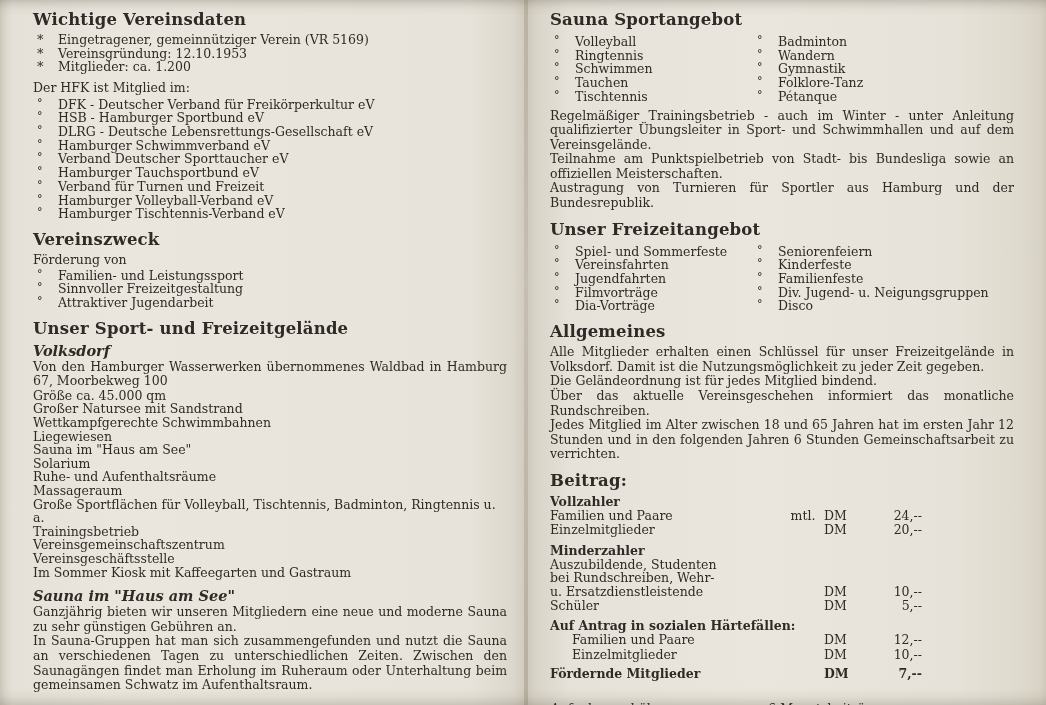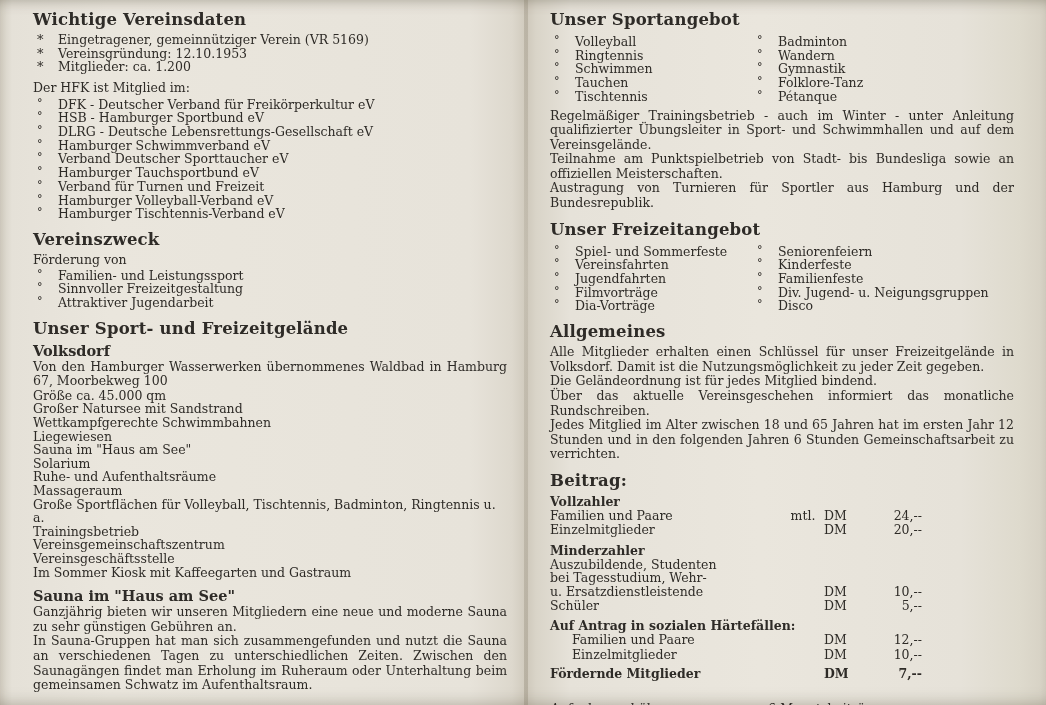--- a/index.html
+++ b/index.html
@@ -21,21 +21,21 @@
   .col.right{left:550px;width:464px;}
   h2.sec{font-size:16.5px;line-height:19px;font-weight:bold;margin:9px 0 4px;letter-spacing:.2px;}
   h2.sec.first{margin-top:2px;}
   .line{line-height:13.6px;}
   .intro{line-height:14.5px;margin-top:2px;}
   ul.blist{list-style:none;margin:2px 0 0;padding:0;}
   ul.blist li{position:relative;padding-left:25px;line-height:13.7px;}
   ul.blist .b{position:absolute;left:4px;top:-1px;font-size:11px;}
   ul.blist .b.ast{font-size:13px;top:0;}
   .para{text-align:justify;line-height:14.6px;margin:0;}
-  .sub{font-size:14.5px;line-height:17px;margin:4px 0 1px;font-weight:bold;font-weight:600;}
+  .sub{font-style:italic;font-size:14.5px;line-height:17px;margin:4px 0 1px;font-weight:bold;font-weight:600;}
   .twocol{display:flex;margin-top:2px;}
   .twocol ul:first-child{width:203px;flex:none;}
   .twocol ul{flex:1;}
   .gap6{height:5px;}
   .fees{width:372px;}
   .grp{font-weight:bold;line-height:15px;margin-top:5px;}
   .feerow{display:grid;grid-template-columns:1fr 42px 38px 60px;line-height:14.3px;}
   .feerow .pre{text-align:center;}
   .feerow .amt{text-align:right;}
   .feerow.ind .nm{padding-left:22px;}
@@ -95,21 +95,21 @@
     <div class="line">Vereinsgemeinschaftszentrum</div>
     <div class="line">Vereinsgeschäftsstelle</div>
     <div class="line">Im Sommer Kiosk mit Kaffeegarten und Gastraum</div>
 
     <div class="sub" style="margin-top:8px;">Sauna im "Haus am See"</div>
     <p class="para">Ganzjährig bieten wir unseren Mitgliedern eine neue und moderne Sauna zu sehr günstigen Gebühren an.</p>
     <p class="para">In Sauna-Gruppen hat man sich zusammengefunden und nutzt die Sauna an verschiedenen Tagen zu unterschiedlichen Zeiten. Zwischen den Saunagängen findet man Erholung im Ruheraum oder Unterhaltung beim gemeinsamen Schwatz im Aufenthaltsraum.</p>
   </div>
 
   <div class="col right">
-    <h2 class="sec first">Unser Sportangebot</h2>
+    <h2 class="sec first">Sauna Sportangebot</h2>
     <div class="twocol">
       <ul class="blist">
         <li><span class="b">°</span><span>Volleyball</span></li>
         <li><span class="b">°</span><span>Ringtennis</span></li>
         <li><span class="b">°</span><span>Schwimmen</span></li>
         <li><span class="b">°</span><span>Tauchen</span></li>
         <li><span class="b">°</span><span>Tischtennis</span></li>
       </ul>
       <ul class="blist">
         <li><span class="b">°</span><span>Badminton</span></li>
@@ -159,21 +159,21 @@
       </div>
       <div class="feerow">
         <span class="nm">Einzelmitglieder</span>
         <span class="pre"></span>
         <span class="cur">DM</span>
         <span class="amt">20,--</span>
       </div>
 
       <div class="grp">Minderzahler</div>
       <div class="line">Auszubildende, Studenten</div>
-      <div class="line">bei Tagesstudium, Wehr-</div>
+      <div class="line">bei Rundschreiben, Wehr-</div>
       <div class="feerow">
         <span class="nm">u. Ersatzdienstleistende</span>
         <span class="pre"></span>
         <span class="cur">DM</span>
         <span class="amt">10,--</span>
       </div>
       <div class="feerow">
         <span class="nm">Schüler</span>
         <span class="pre"></span>
         <span class="cur">DM</span>

